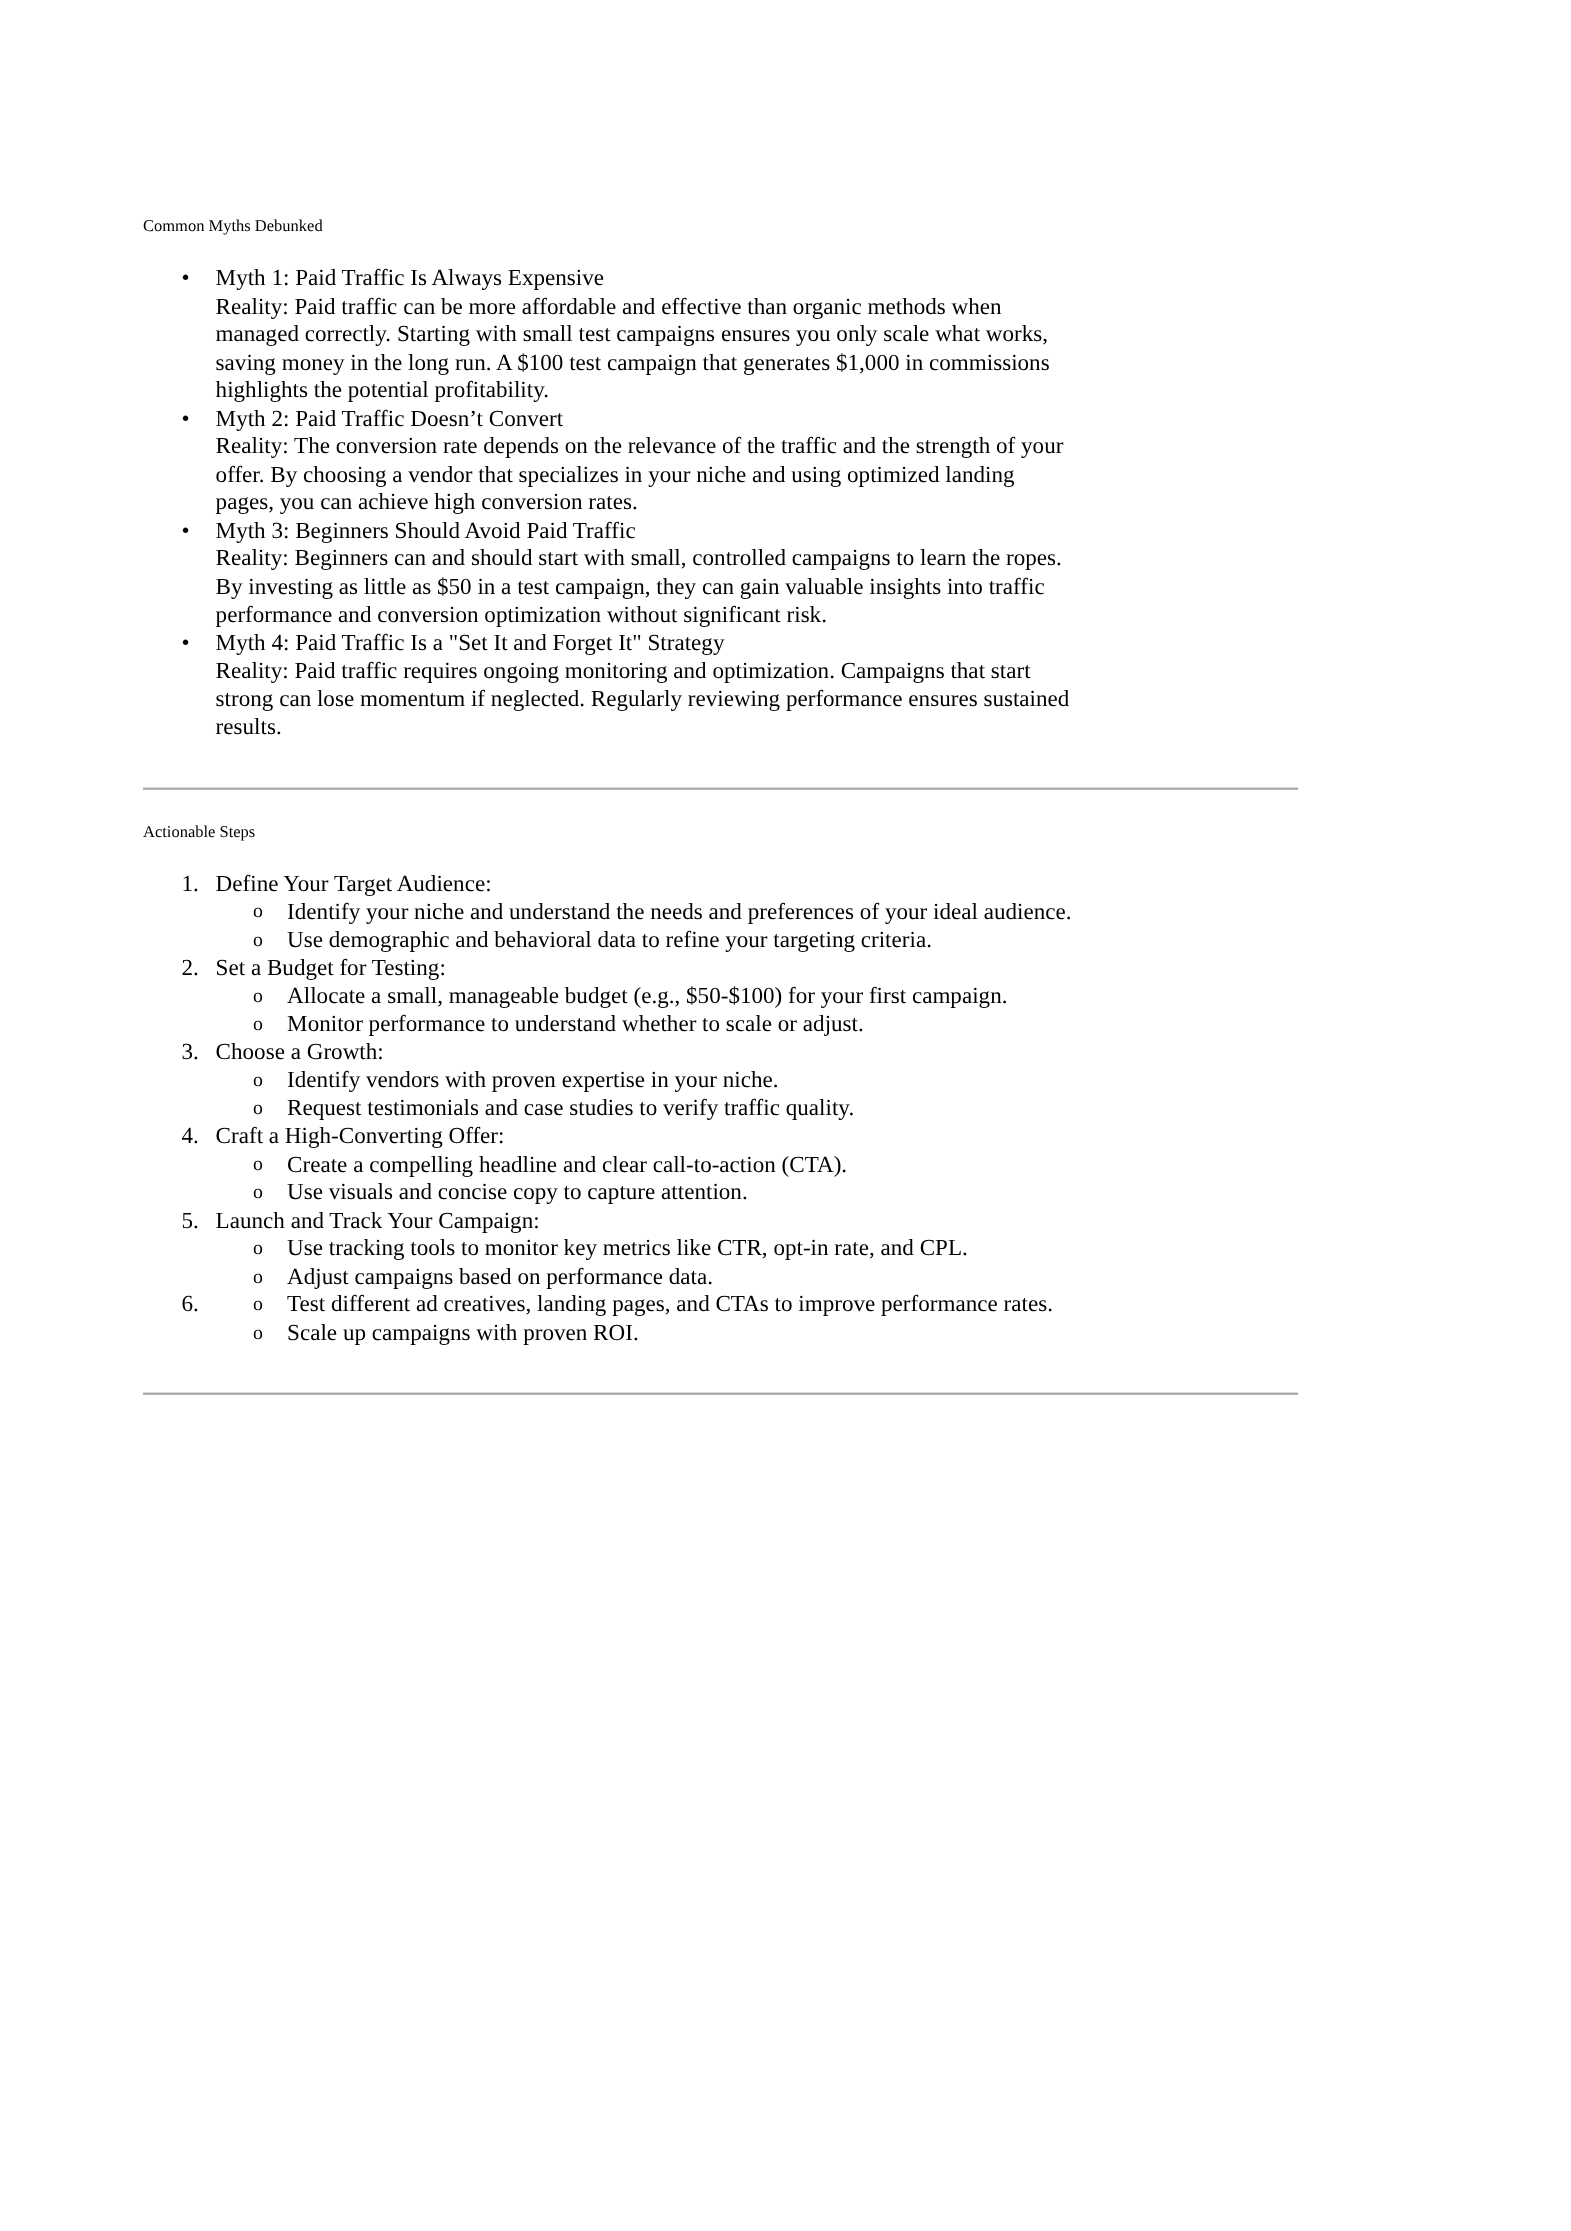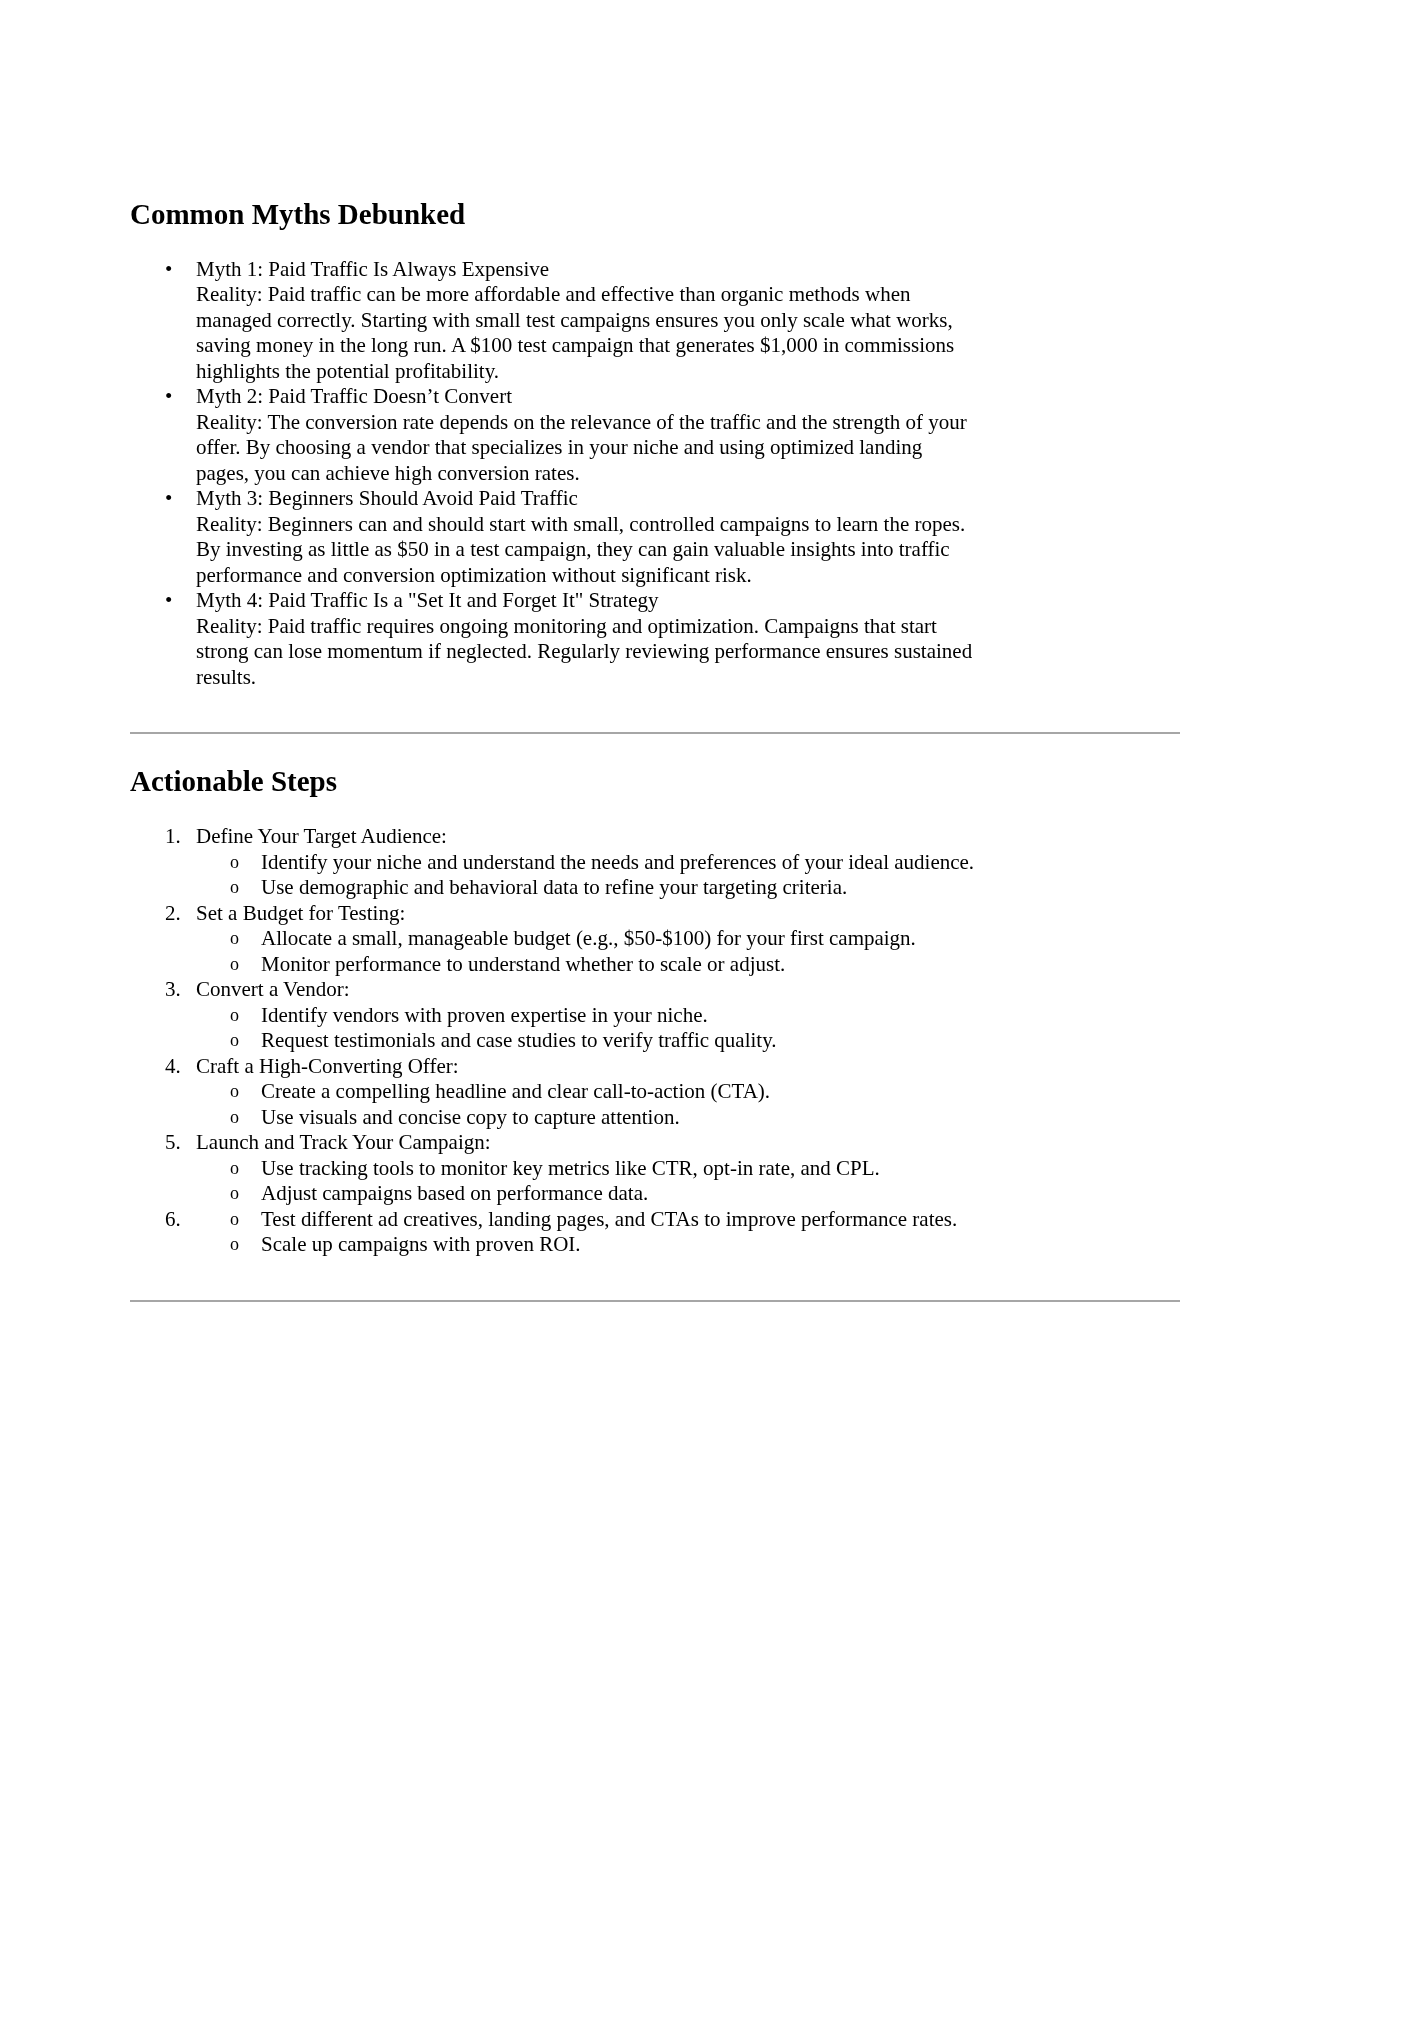--- a/index.html
+++ b/index.html
@@ -12,23 +12,23 @@
     overflow: hidden;
   }
   .page {
     width: 100%;
     height: 100%;
     padding: 197px 248px 40px 130px;
     font-size: 21px;
     line-height: 1.215;
   }
   h2 {
-    font-size: 29px;
+    font-size: 15px;
     line-height: 1.2;
-    font-weight: bold;
+    font-weight: normal;
     margin: 0 0 25px 0;
   }
   .b { font-weight: normal; }
   .list { padding-right: 200px; }
   .li { display: flex; align-items: flex-start; }
   .li > .marker {
     flex: 0 0 31px;
     margin-left: 35px;
   }
   .marker.num { font-weight: normal; }
@@ -129,21 +129,21 @@
               <span class="marker sub-bullet">o</span>
               <div class="li-body">Monitor performance to understand whether to scale or adjust.</div>
             </div>
           </div>
         </div>
       </div>
 
       <div class="li">
         <span class="marker num">3.</span>
         <div class="li-body">
-          <div class="b">Convert a Vendor:</div>
+          <div class="b">Choose a Growth:</div>
           <div class="sublist">
             <div class="li">
               <span class="marker sub-bullet">o</span>
               <div class="li-body">Identify vendors with proven expertise in your niche.</div>
             </div>
             <div class="li">
               <span class="marker sub-bullet">o</span>
               <div class="li-body">Request testimonials and case studies to verify traffic quality.</div>
             </div>
           </div>

